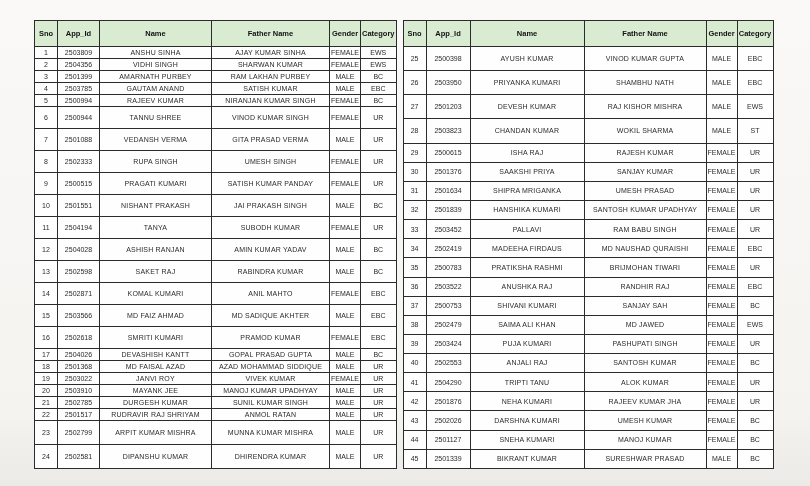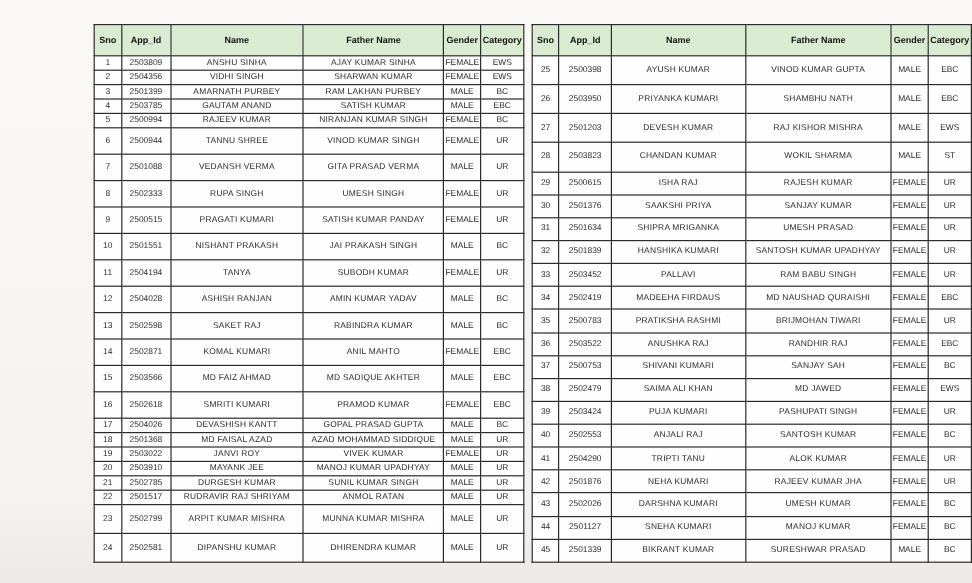--- a/index.html
+++ b/index.html
@@ -8,21 +8,21 @@
     background:#f7f5f2;
     font-family:"Liberation Sans", sans-serif;
     color:#1f1f1f;
     position:relative;
   }
   .photo-area {
     position:absolute; left:0; top:0; width:810px; height:486px;
     background:linear-gradient(180deg,#faf9f7 0%, #f5f3f0 85%, #eceae7 100%);
     padding:20px 0 0 34px;
   }
-  .tables-wrap { display:flex; gap:6px;margin-left:44px; }
+  .tables-wrap { display:flex; gap:6px; }
   table.sheet {
     border-collapse:collapse;
     background:#fefefe;
     table-layout:fixed;
   }
   table.sheet td, table.sheet th {
     border:1px solid #2b2b2b;
     font-size:7px;
     line-height:1.05;
     text-align:center;

